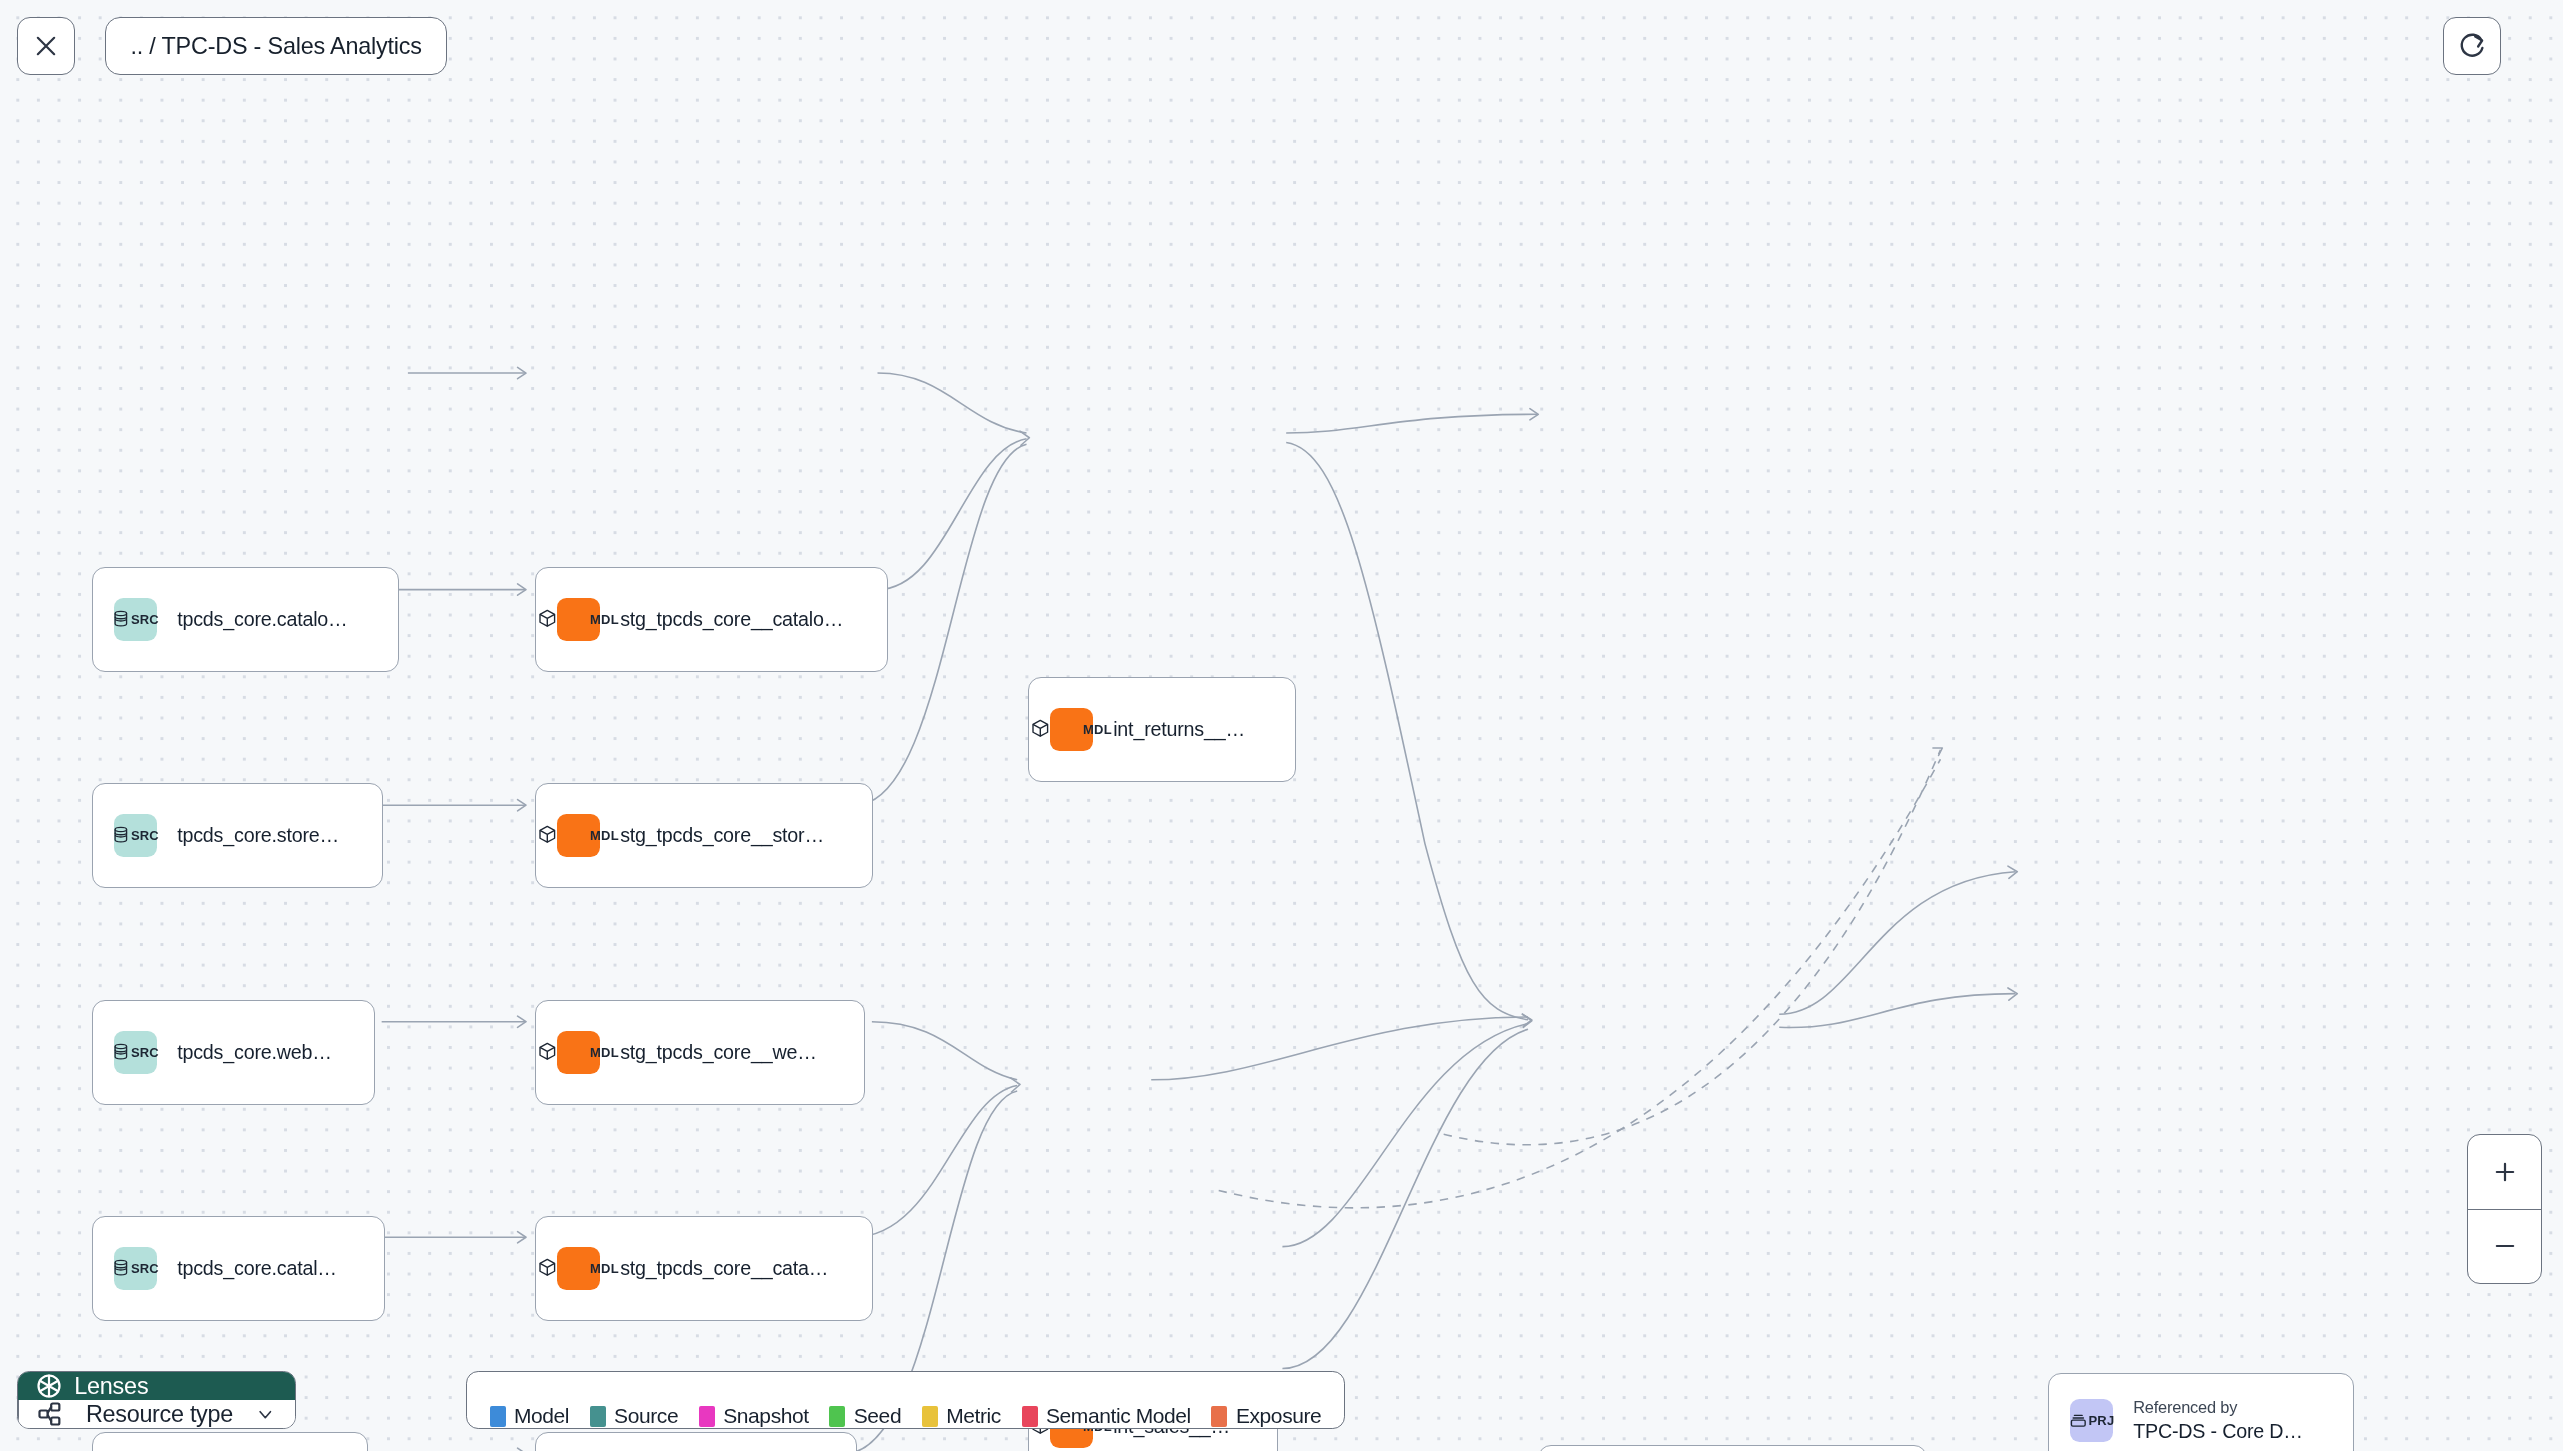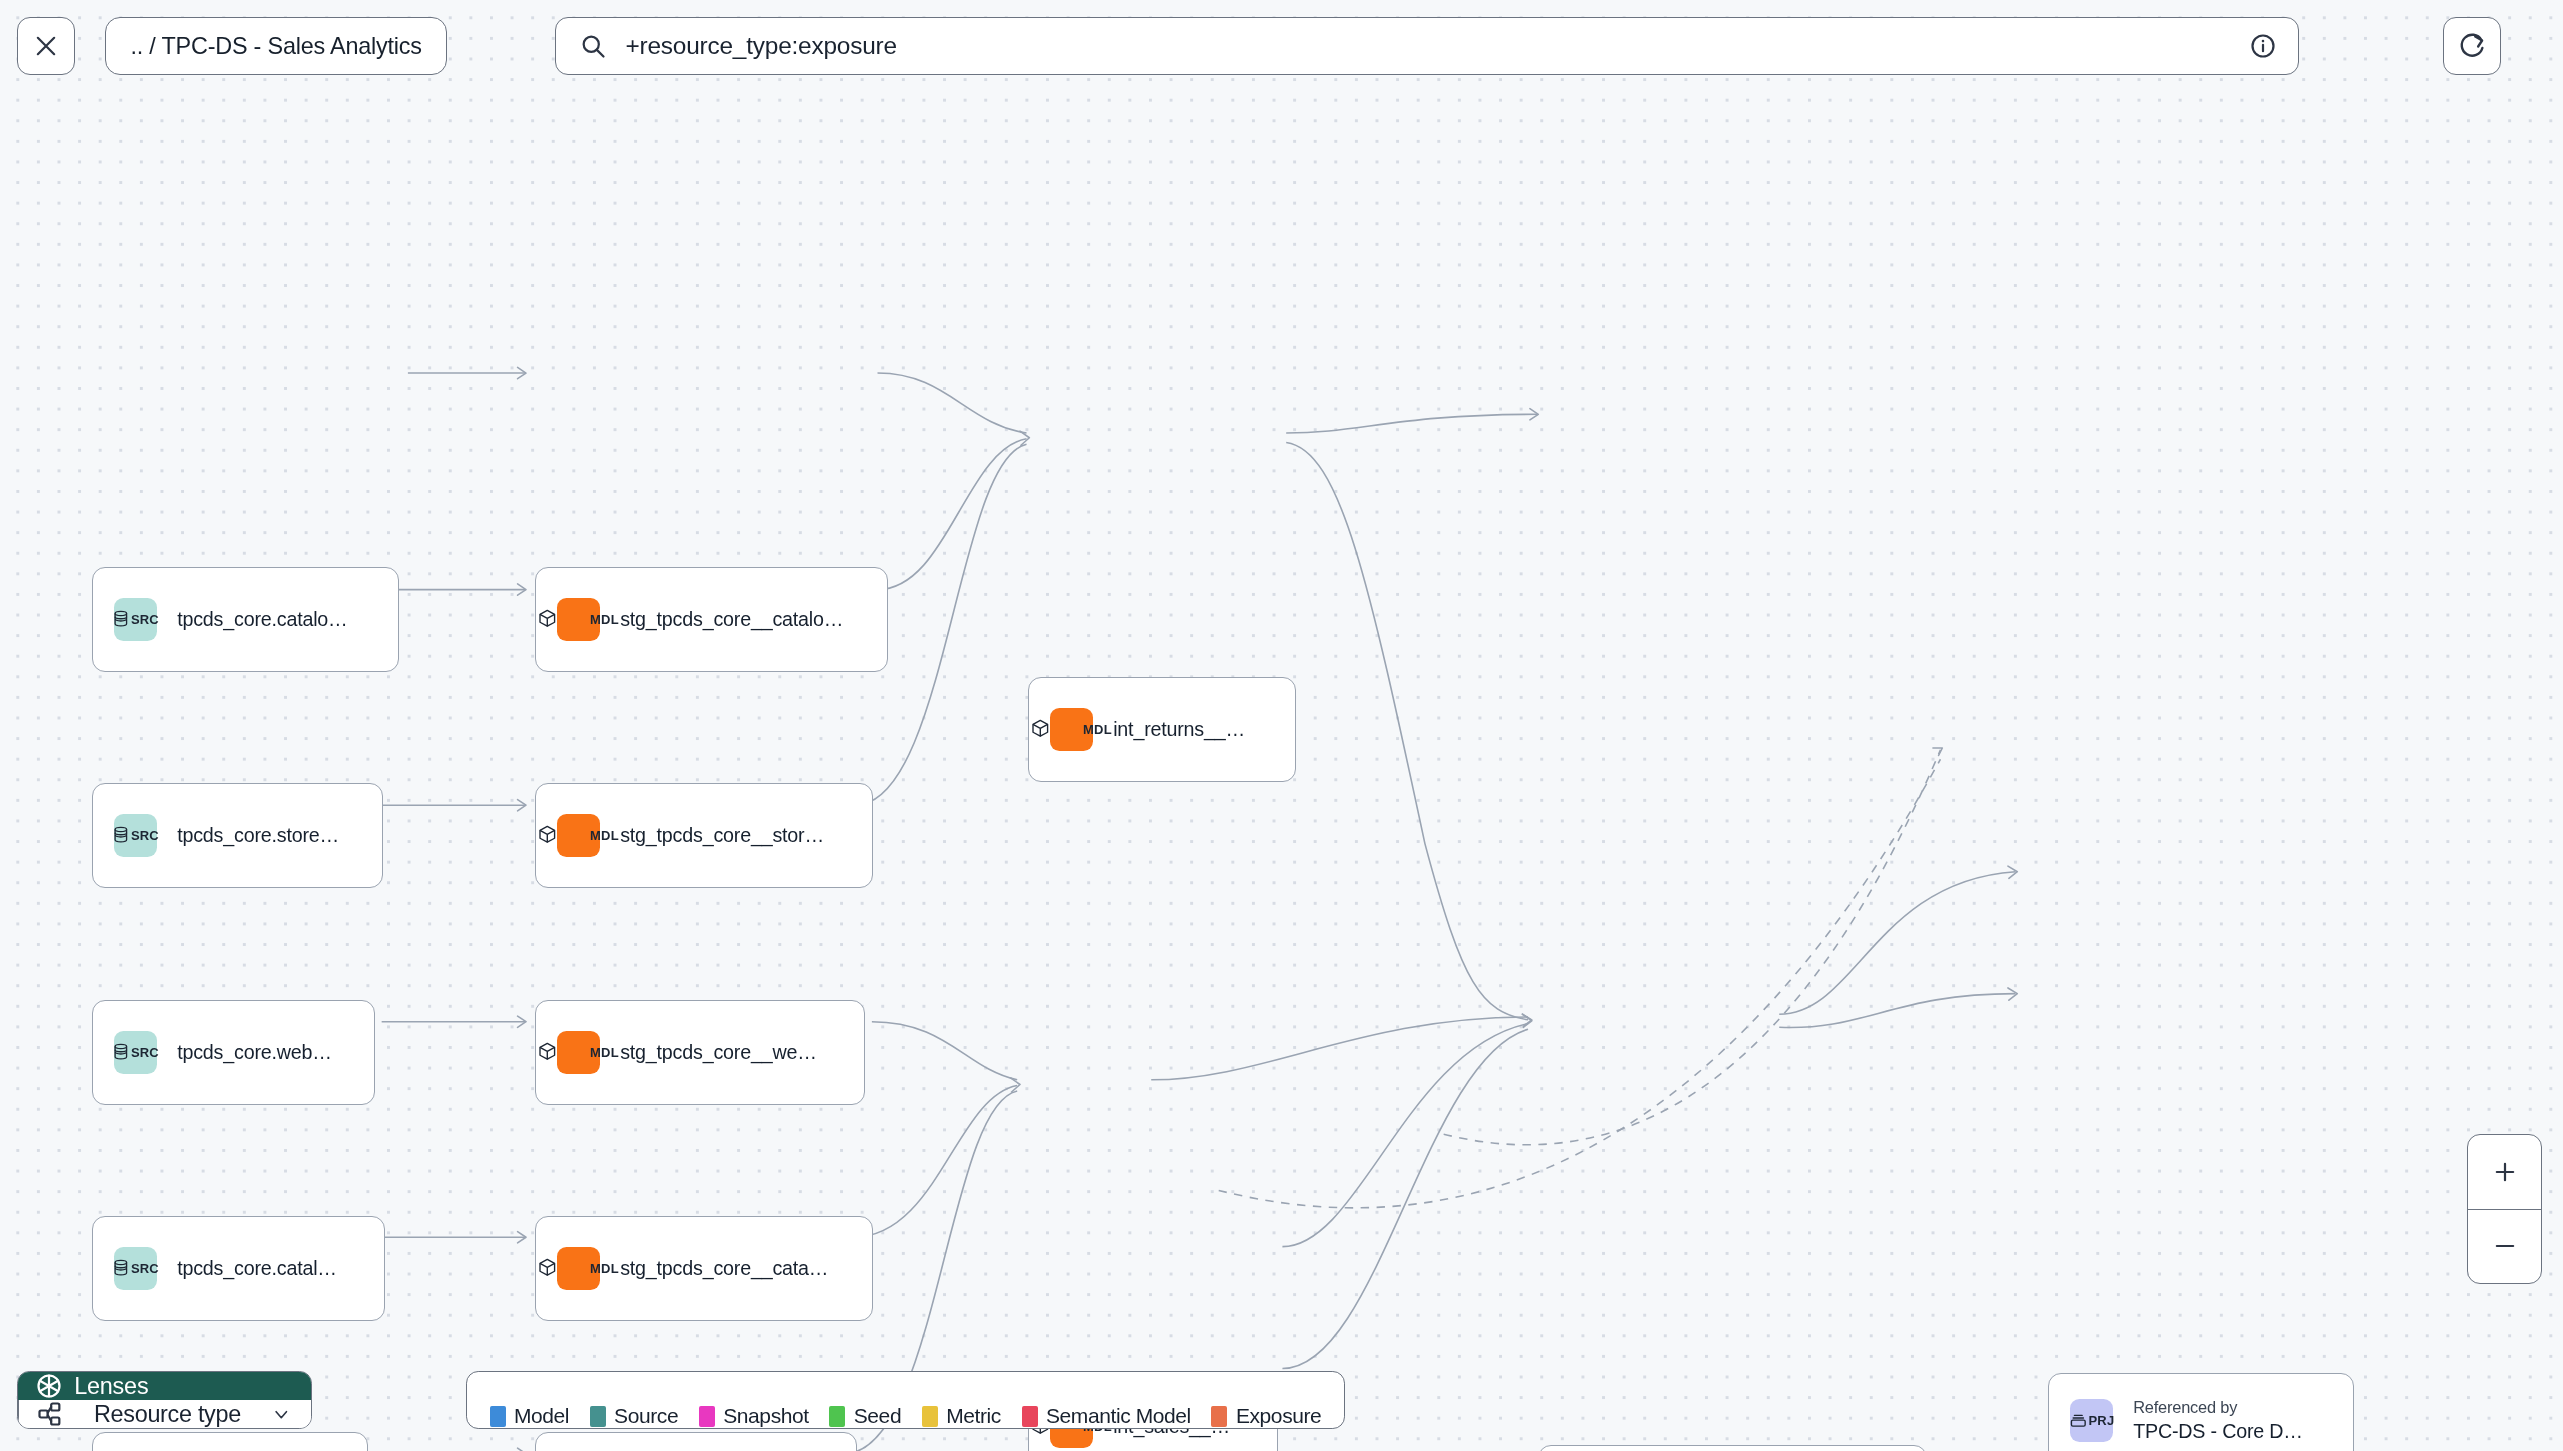--- a/index.html
+++ b/index.html
@@ -101,21 +101,21 @@
   }
   #lenses-btn {
     background: #1d5b51; color: #ffffff;
     display: flex; align-items: center; gap: 11.2px;
     padding: 0 19px 0 17px;
     font-size: 23.4px; letter-spacing: -0.2px;
     cursor: pointer;
   }
   #resource-type-btn {
     background: #ffffff; color: #1a2330;
-    display: flex; align-items: center; gap: 30px;
+    display: flex; align-items: center; gap: 22px;
     padding: 0 19px 0 17px;
     font-size: 23.4px; letter-spacing: -0.3px;
     border-left: 1.5px solid #6b7380;
     cursor: pointer;
   }
   #legend {
     position: absolute; left: 466px; bottom: 21.6px; height: 58px;
     background: #ffffff; border: 1.5px solid #6b7380; border-radius: 12.2px;
     display: flex; align-items: flex-end; gap: 20.6px; padding: 0 22.5px;
   }
@@ -197,36 +197,20 @@
         <svg width="28" height="28" viewBox="0 0 24 24">
             <path class="ico" d="M5 5 L19 19 M19 5 L5 19"></path>
           </svg>
       </span>
     </div>
 
     <div id="breadcrumb" class="tb-btn">
       <span>.. / TPC-DS - Sales Analytics</span>
     </div>
 
-    <div id="search-box" class="tb-btn">
-      <span>
-        <svg width="28" height="28" viewBox="0 0 24 24">
-          <circle class="ico" cx="10.5" cy="10.5" r="6.5"></circle>
-            <path class="ico" d="M15.3 15.3 L21 21"></path>
-        </svg>
-      </span>
-      <span id="search-text">+resource_type:exposure</span>
-      <span id="info-icon-wrap">
-        <svg width="28" height="28" viewBox="0 0 24 24">
-          <circle class="ico" cx="12" cy="12" r="9"></circle>
-          <path class="ico" d="M12 11 L12 16.5"></path>
-            <circle cx="12" cy="7.8" r="1.1" fill="#2d3544" stroke="none"></circle>
-        </svg>
-      </span>
-    </div>
 
     <div id="refresh-btn" class="tb-btn">
       <span>
         <svg width="30" height="30" viewBox="0 0 24 24">
           <path class="ico" d="M19.5 7.2 A8.4 8.4 0 1 0 20.3 13.6"></path>
           <path class="ico" d="M14.6 4.4 L20.1 7.6 L16.9 12.4"></path>
         </svg>
       </span>
     </div>
   </div>

